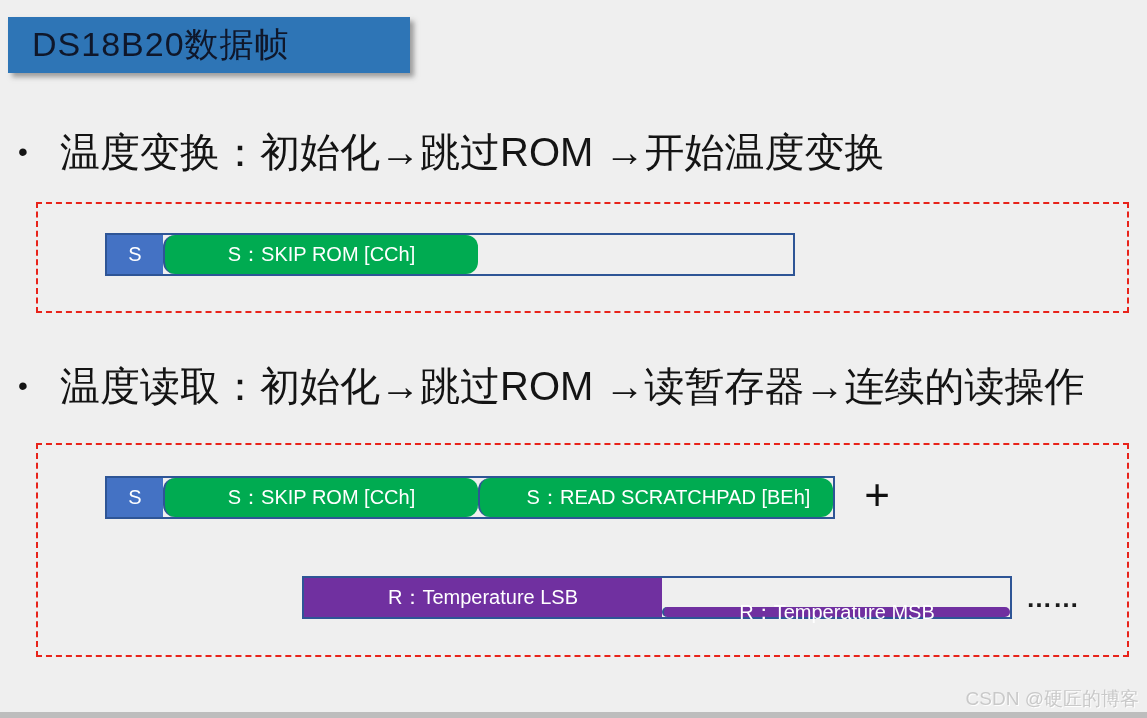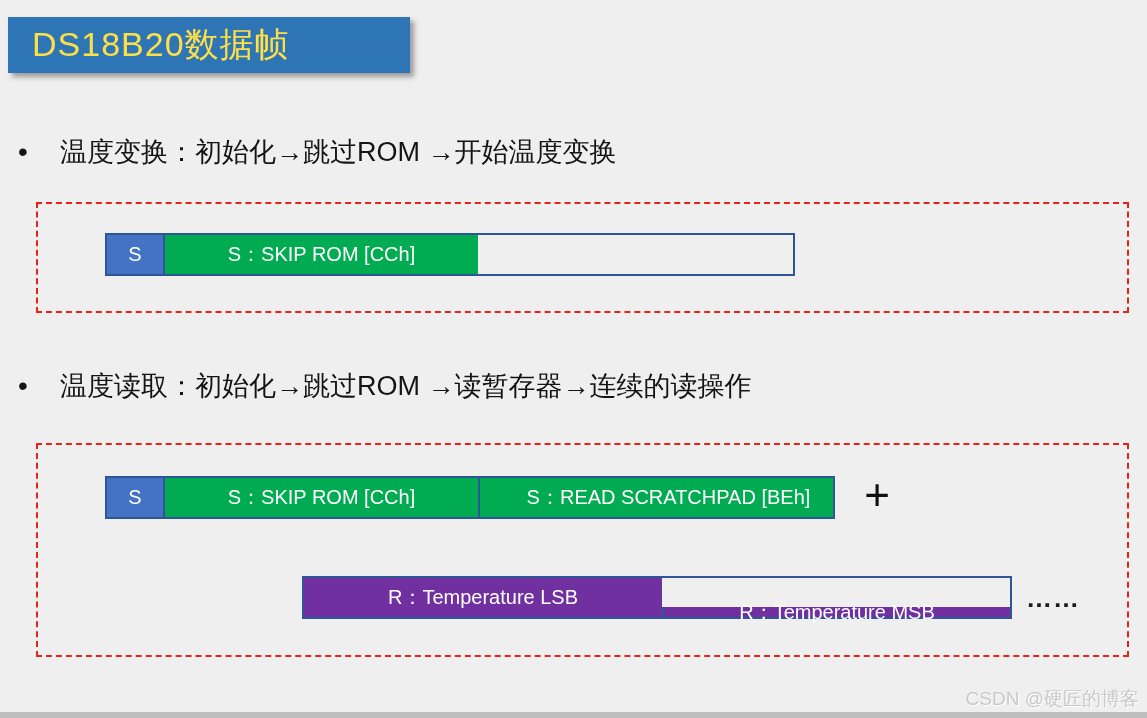--- a/index.html
+++ b/index.html
@@ -25,52 +25,52 @@
   }
   .title-banner{
     position:absolute;left:8px;top:17px;
     width:402px;height:56px;
     background:var(--title_bg);
     box-shadow:4px 4px 5px rgba(110,110,110,.65);
     display:flex;align-items:center;
     padding-left:24px;
   }
   .title-banner .title-text{
-    color:#fde047;font-size:34px;font-weight:400;letter-spacing:1px;
+    color:#0f172a;font-size:34px;font-weight:400;letter-spacing:1px;
     white-space:nowrap;
   }
   .bullet-row{
     position:absolute;left:18px;
     display:flex;align-items:flex-start;
     color:var(--text_dark);
   }
   .bullet-row .dot{
     font-size:28px;line-height:44px;width:42px;
   }
   .bullet-row .bullet-text{
-    font-size:27px;line-height:44px;white-space:nowrap;
+    font-size:40px;line-height:44px;white-space:nowrap;
   }
   .bullet-1{top:130px;}
   .bullet-2{top:364px;}
   .dashed-box{
     position:absolute;left:36px;width:1093px;
     border:2px dashed var(--dash_border);
   }
   .dashed-1{top:202px;height:111px;}
   .dashed-2{top:443px;height:214px;}
   .bar{
     position:absolute;height:43px;
     display:flex;flex-direction:row;align-items:stretch;
     border:2px solid var(--bar_border);
   }
   .bar .cell{
     display:flex;align-items:center;justify-content:center;
     color:#ffffff;font-size:20px;white-space:nowrap;
   }
-  .bar .cell + .cell{border-left:2px solid var(--bar_border);}
+  .bar .cell + .cell{border-left:2px solid var(--bar_border);border-radius:12px;}
   .cell.start{background:var(--start_bg);}
   .cell.cmd{background:var(--cmd_bg);}
   .cell.read{background:var(--read_bg);}
   .bar-1{left:105px;top:233px;width:690px;}
   .bar-2{left:105px;top:476px;width:730px;}
   .bar-3{left:302px;top:576px;width:710px;}
   .w-start{width:56px;}
   .w-cmd1{width:315px;flex:0 0 auto;}
   .bar-1 .w-cmd2{width:315px;flex:1 1 auto;}
   .bar-2 .w-cmd2{width:355px;flex:1 1 auto;padding-left:24px;}

